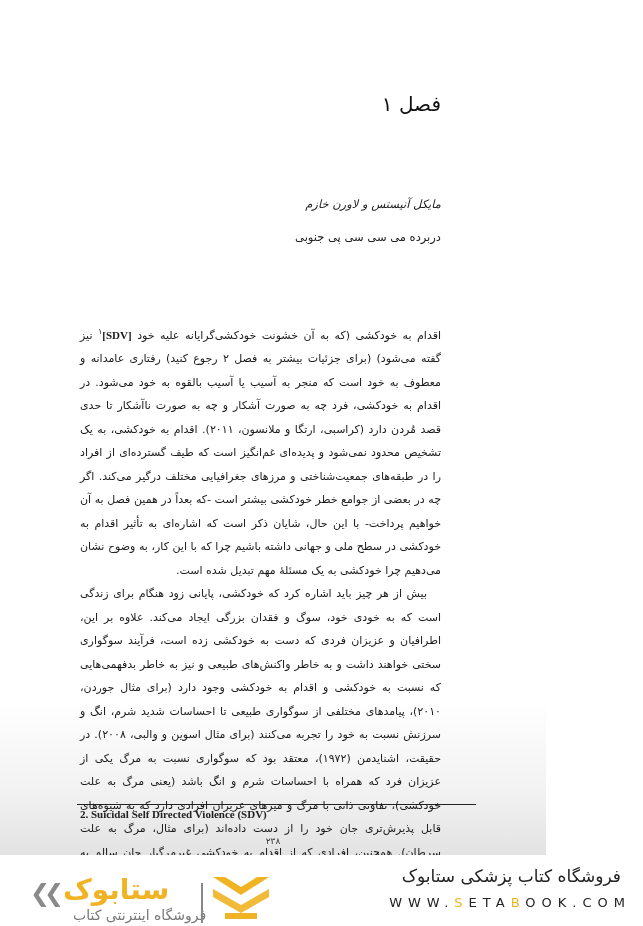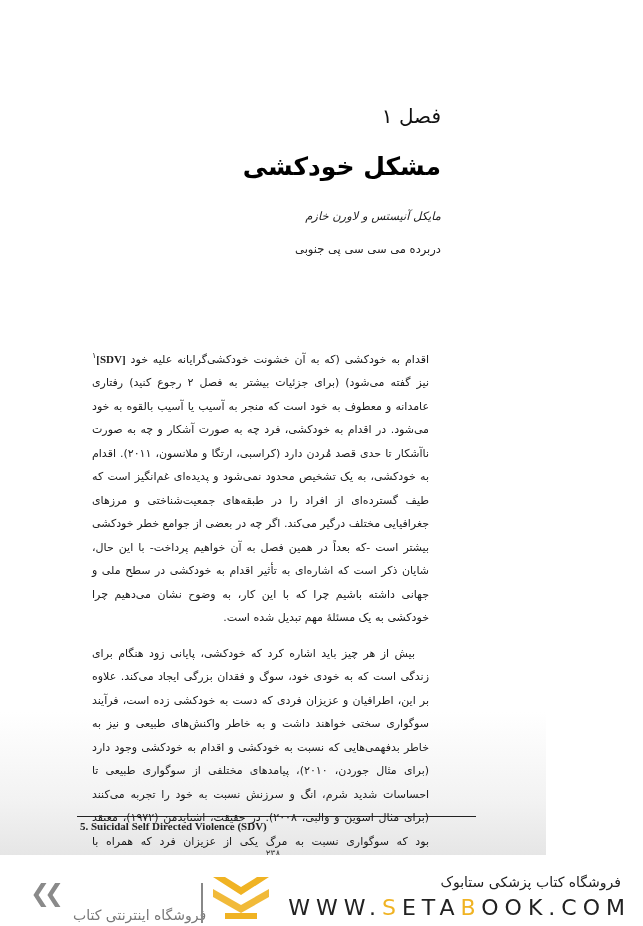--- a/index.html
+++ b/index.html
@@ -4,21 +4,21 @@
   <style>
     html, body { margin: 0; padding: 0; }
     body {
       width: 643px; height: 926px; overflow: hidden;
       background: #ffffff;
       font-family: "DejaVu Sans", sans-serif;
       color: #111;
       position: relative;
     }
     .page {
-      position: absolute; left: 0; top: 12px; width: 546px; height: 855px;
+      position: absolute; left: 0; top: 0; width: 546px; height: 855px;
       background: linear-gradient(to bottom, #ffffff 0px, #ffffff 700px, #f2f2f2 790px, #e3e3e3 855px);
     }
     .rtl { direction: rtl; text-align: right; }
     .chapter-num {
       position: absolute; right: 105px; top: 92px;
       font-size: 20px; font-family: "DejaVu Sans", sans-serif; color: #111;
     }
     .chapter-title {
       position: absolute; right: 105px; top: 140px;
       font-size: 25px; font-weight: bold; font-family: "DejaVu Sans", sans-serif; color: #000;
@@ -28,21 +28,21 @@
       font-size: 11.5px; font-style: italic; color: #222; margin-left: 8px;
     }
     .affiliation {
       position: absolute; right: 105px; top: 230px;
       font-size: 11.5px; color: #222;
     }
     .body-text {
       position: absolute; left: 80px; right: 105px; top: 320px;
       font-size: 11px; line-height: 23.5px; text-align: justify; color: #1a1a1a;
     }
-    .body-text p { margin: 12px; }
+    .body-text p { margin: 0; }
     .body-text p.indent { text-indent: 14px; }
     .fn-mark { font-size: 8px; vertical-align: super; }
     .latin-bold { font-family: "Liberation Serif", serif; font-weight: bold; }
     .footnote-rule {
       position: absolute; left: 77px; right: 70px; top: 804px; height: 0;
       border-top: 1px solid #222;
     }
     .footnote {
       position: absolute; left: 80px; top: 808px;
       font-family: "Liberation Serif", serif; font-size: 11px; font-weight: bold; color: #222;
@@ -70,50 +70,50 @@
     .logo-chev {
       position: absolute; left: 2px; top: 14px; font-size: 24px; font-weight: bold; color: #8a8a8a;
       letter-spacing: -6px;
     }
     .logo-sub {
       position: absolute; left: 45px; top: 42px; font-size: 14px; color: #777; direction: rtl;
     }
     .logo-mark { position: absolute; left: 183px; top: 8px; }
     .store-name {
       position: absolute; right: 22px; top: 866px;
-      font-size: 14px; color: #222; direction: rtl; margin-top: 8px;
+      font-size: 17px; color: #222; direction: rtl;
     }
     .store-url {
       position: absolute; right: 12px; top: 895px;
-      font-size: 22px; letter-spacing: 6px; color: #222; font-family: "DejaVu Sans", sans-serif;
+      font-size: 13px; letter-spacing: 6px; color: #222; font-family: "DejaVu Sans", sans-serif;
     }
     .store-url .hl { color: #f0b323; }
   </style>
 </head>
 <body>
 
 <div class="page">
   <div class="chapter-num rtl">فصل ۱</div>
-  <div class="chapter-title rtl">مشکل خودکشی</div>
   <div class="authors rtl">مایکل آنیستس و لاورن خازم</div>
   <div class="affiliation rtl">دربرده می سی سی پی جنوبی</div>
 
   <div class="body-text rtl">
     <p><span>اقدام به خودکشی (که به آن خشونت خودکشی‌گرایانه علیه خود </span><span class="latin-bold">[SDV]</span><span class="fn-mark">۱</span><span> نیز گفته می‌شود) (برای جزئیات بیشتر به فصل ۲ رجوع کنید) رفتاری عامدانه و معطوف به خود است که منجر به آسیب یا آسیب بالقوه به خود می‌شود. در اقدام به خودکشی، فرد چه به صورت آشکار و چه به صورت ناآشکار تا حدی قصد مُردن دارد (کراسبی، ارتگا و ملانسون، ۲۰۱۱). اقدام به خودکشی، به یک تشخیص محدود نمی‌شود و پدیده‌ای غم‌انگیز است که طیف گسترده‌ای از افراد را در طبقه‌های جمعیت‌شناختی و مرزهای جغرافیایی مختلف درگیر می‌کند. اگر چه در بعضی از جوامع خطر خودکشی بیشتر است -که بعداً در همین فصل به آن خواهیم پرداخت- با این حال، شایان ذکر است که اشاره‌ای به تأثیر اقدام به خودکشی در سطح ملی و جهانی داشته باشیم چرا که با این کار، به وضوح نشان می‌دهیم چرا خودکشی به یک مسئلهٔ مهم تبدیل شده است.</span></p>
     <p class="indent">بیش از هر چیز باید اشاره کرد که خودکشی، پایانی زود هنگام برای زندگی است که به خودی خود، سوگ و فقدان بزرگی ایجاد می‌کند. علاوه بر این، اطرافیان و عزیزان فردی که دست به خودکشی زده است، فرآیند سوگواری سختی خواهند داشت و به خاطر واکنش‌های طبیعی و نیز به خاطر بدفهمی‌هایی که نسبت به خودکشی و اقدام به خودکشی وجود دارد (برای مثال جوردن، ۲۰۱۰)، پیامدهای مختلفی از سوگواری طبیعی تا احساسات شدید شرم، انگ و سرزنش نسبت به خود را تجربه می‌کنند (برای مثال اسوین و والبی، ۲۰۰۸). در حقیقت، اشنایدمن (۱۹۷۲)، معتقد بود که سوگواری نسبت به مرگ یکی از عزیزان فرد که همراه با احساسات شرم و انگ باشد (یعنی مرگ به علت خودکشی)، تفاوتی ذاتی با مرگ و میرهای عزیزان افرادی دارد که به شیوه‌های قابل پذیرش‌تری جان خود را از دست داده‌اند (برای مثال، مرگ به علت سرطان). همچنین، افرادی که از اقدام به خودکشی غیرمرگبار جان سالم به دربرده‌اند، مکرراً با انگ‌های مختلف اجتماعی روبرو می‌شوند که</p>
   </div>
 
   <div class="footnote-rule"></div>
-  <div class="footnote">5. Suicidal Self Directed Violence (SDV)</div>
+  <div class="footnote">2. Suicidal Self Directed Violence (SDV)</div>
   <div class="page-number">۲۳۸</div>
 </div>
 
 <div class="banner">
   <div class="logo">
     <span class="logo-chev">❮❮</span>
+    <span class="logo-word">ستابوک</span>
     <span class="logo-sub">فروشگاه اینترنتی کتاب</span>
     <span class="logo-divider"></span>
     <svg class="logo-mark" width="60" height="48" viewBox="0 0 60 48">
       <polygon points="2,4 14,4 30,14 46,4 58,4 30,22" fill="#f0b323"></polygon>
       <polygon points="2,16 30,32 58,16 58,24 30,40 2,24" fill="#f0b323" opacity="0.9"></polygon>
       <polygon points="14,40 46,40 46,46 14,46" fill="#f0b323"></polygon>
     </svg>
   </div>
 </div>
 <div class="store-name">فروشگاه کتاب پزشکی ستابوک</div>

